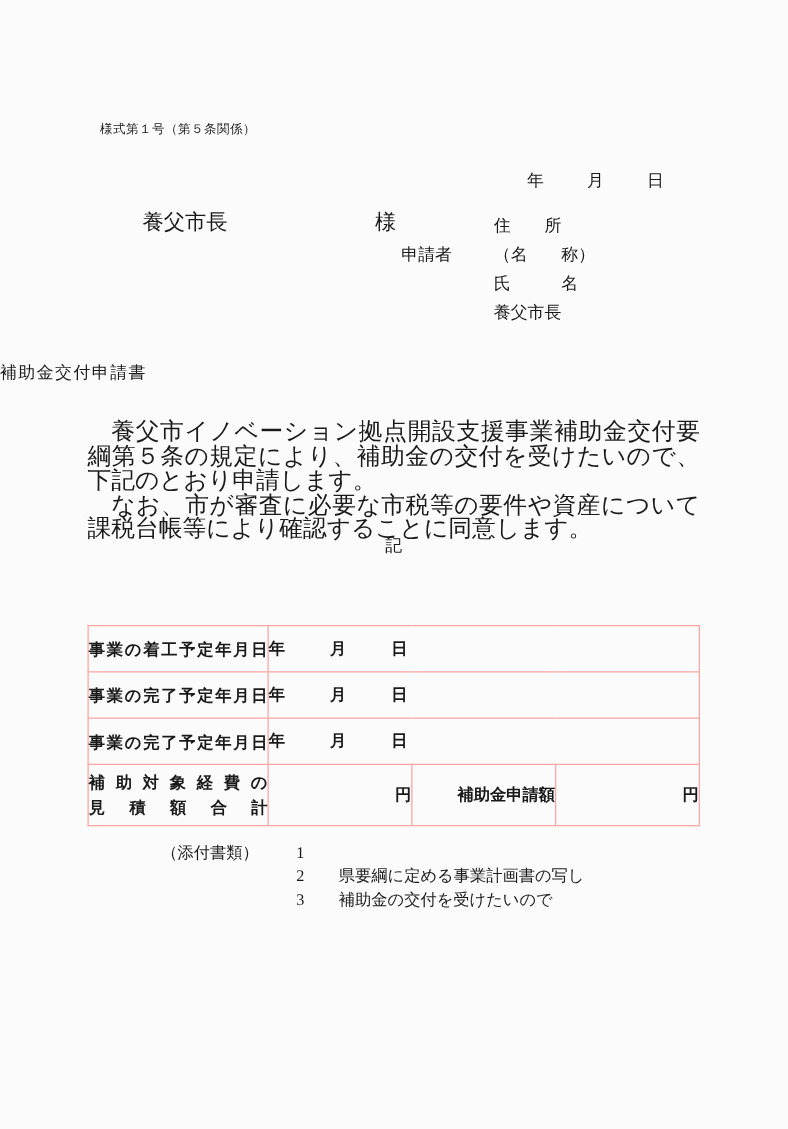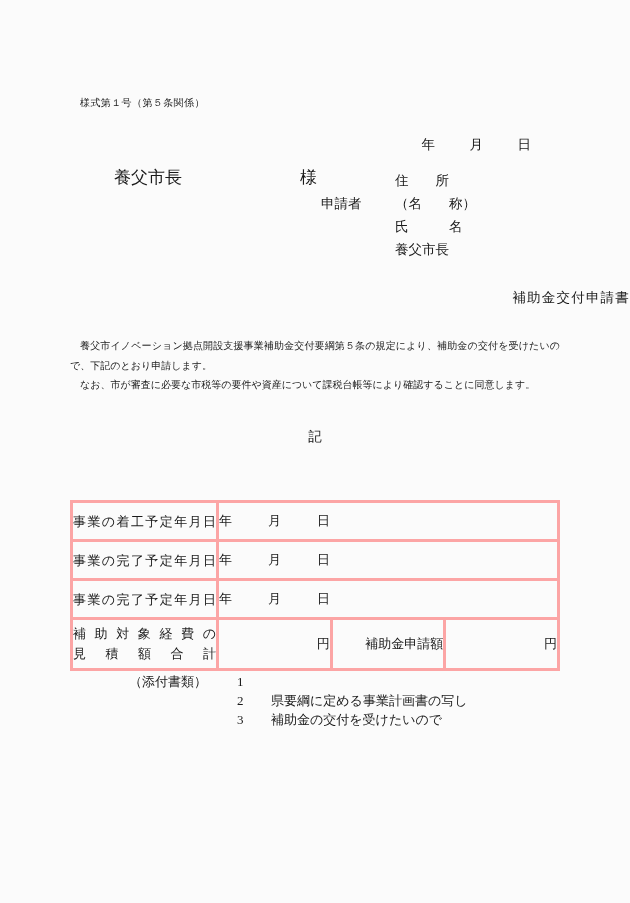--- a/index.html
+++ b/index.html
@@ -33,45 +33,46 @@
 
   .addressee    { left: 97px;  top: 146px; font-size: 17px; }
   .addressee .gap { display: inline-block; width: 118px; }
 
   
   .applicant-wrap { position: absolute; left: 281px; top: 172px; font-size: 13.5px; }
   .applicant-row  { display: flex; align-items: baseline; height: 23px; margin-left: 40px; }
   .applicant-label{ width: 74px; }
   .applicant-field{ white-space: pre; }
 
-  .doc-title    { left: 0; top: 289px; width: 630px; text-align: right;
+  .doc-title    { left: 0; top: 289px; width: 630px; text-align: left;
                   font-size: 13.5px; letter-spacing: 1.2px; }
 
-  .body-text    { left: 70px; top: 336px; width: 490px; font-size: 10px;
+  .body-text    { left: 70px; top: 336px; width: 490px; font-size: 19px;
                   line-height: 19.5px; white-space: normal; text-align: justify;
                   text-justify: inter-ideograph; }
   .body-text p  { margin: 0; text-indent: 1em; }
 
   .ki-mark      { left: 0; top: 428px; width: 630px; text-align: center;
                   font-size: 13.5px; }
 
   
   .form-table {
     position: absolute;
     left: 70px;
     top: 500px;
     width: 490px;
     border-collapse: collapse;
     font-size: 13px;
     table-layout: fixed;
   }
   .form-table td {
-    border: 3px solid #fca5a5;
+    border: 1px solid #fca5a5;
     padding: 0;
     vertical-align: middle;
+    font-weight: bold;
   }
   .form-table {
     border: 1.6px solid #3a3a3a;
   }
   .cell-label {
     width: 143px;
     padding: 6px 9px;
     text-align: justify;
     text-align-last: justify;
     line-height: 19px;

